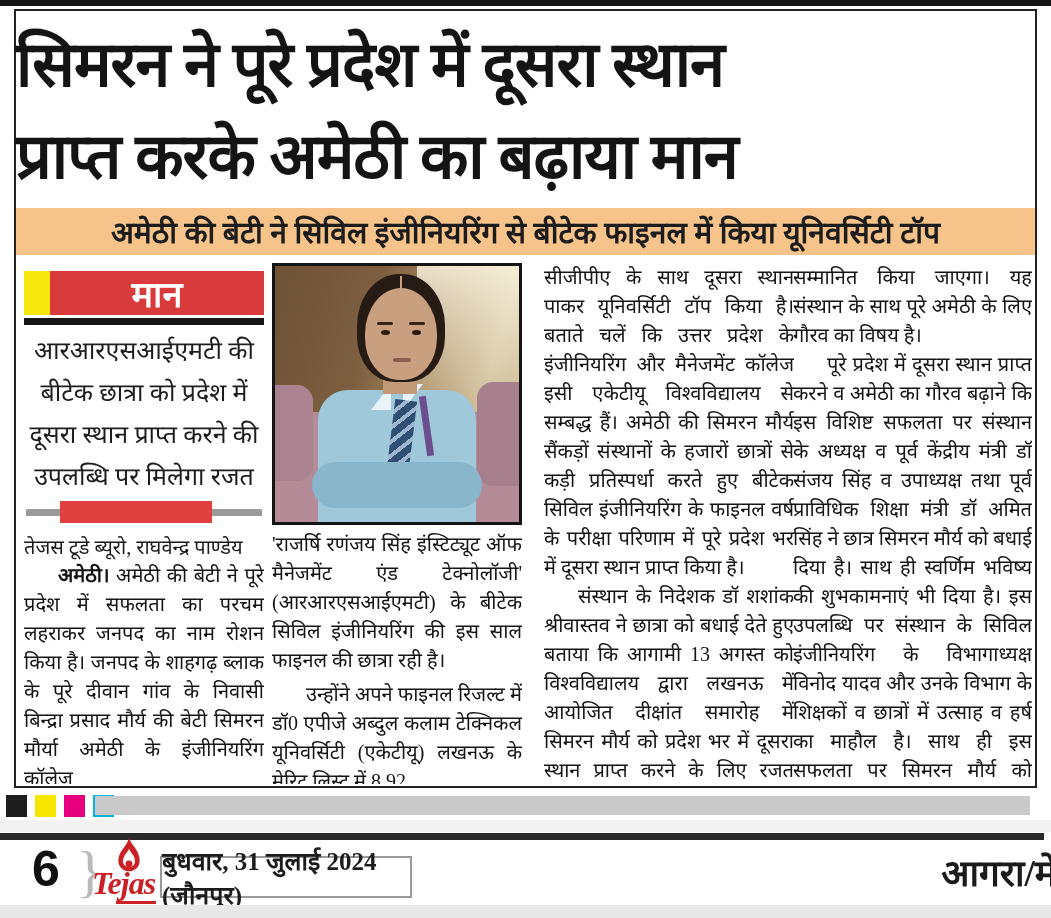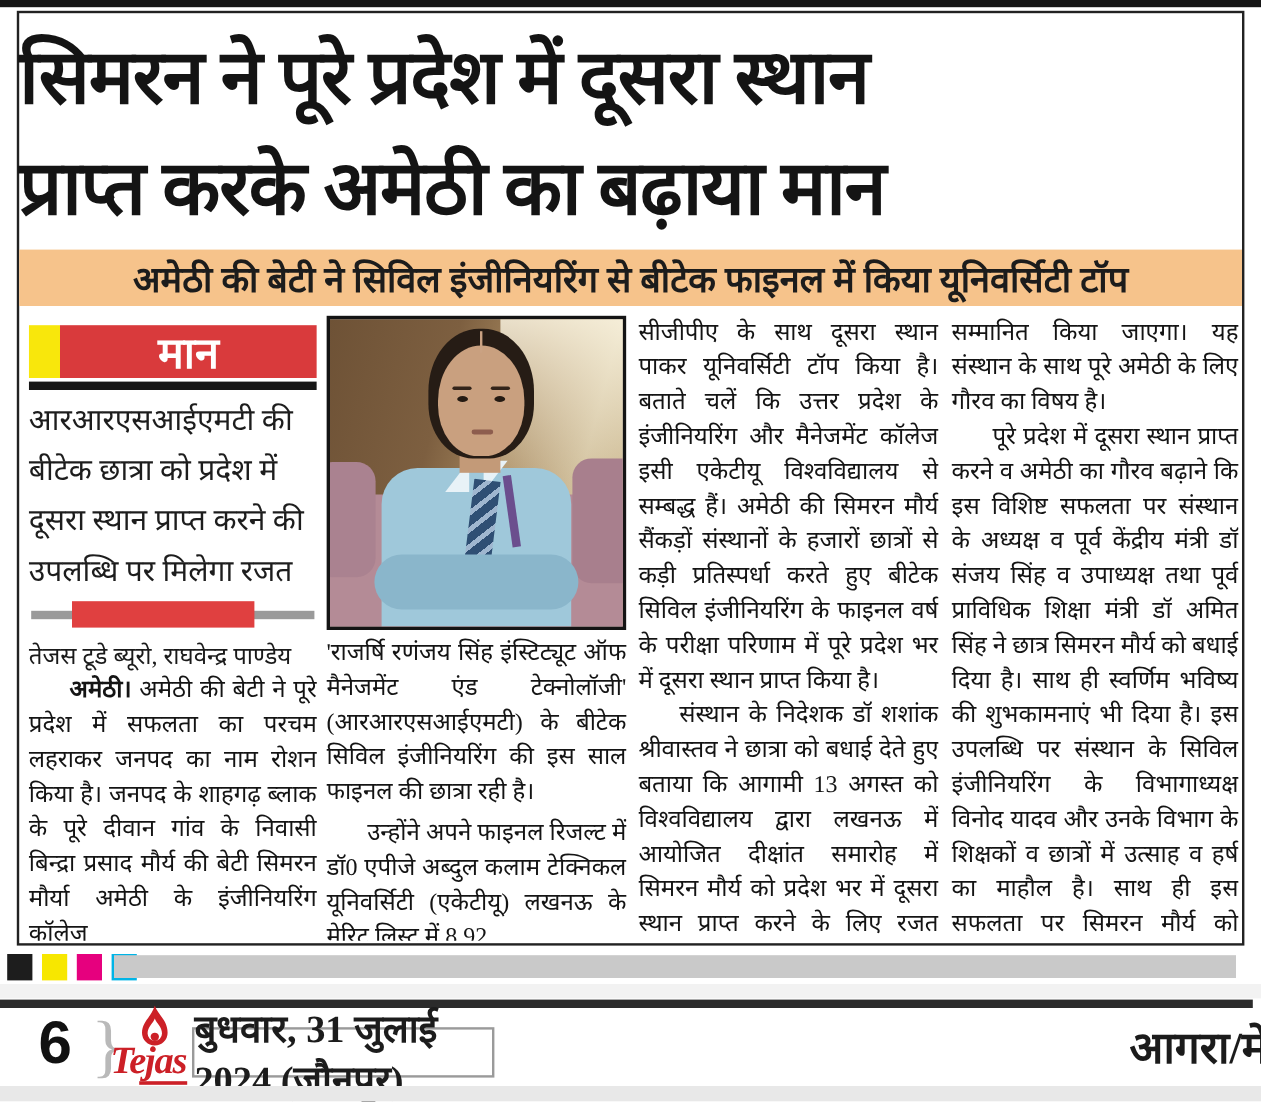--- a/index.html
+++ b/index.html
@@ -16,31 +16,31 @@
               font-weight:700; font-size:63px; line-height:92px; color:#141414; letter-spacing:-1px; }
 
   .subhead { position:absolute; top:197px; left:0; right:0; height:47px; background:#f6c38b;
              display:flex; align-items:center; justify-content:center;
              font-size:30px; font-weight:700; color:#1c1c1c; }
 
   .cols { position:absolute; top:252px; left:0; right:0; bottom:2px; }
   .col { position:absolute; top:0; bottom:0; overflow:hidden; }
   .col1 { left:8px;  width:240px; }
   .col2 { left:256px; width:250px; }
-  .col3 { left:516px; width:250px; }
+  .col3 { left:528px; width:250px; }
   .col4 { left:777px; width:239px; }
 
   
   .kicker { display:flex; height:44px; margin-top:8px; }
   .kicker-yellow { width:26px; background:#f8e70c; }
   .kicker-red { flex:1; background:#d93a3c; color:#fff; display:flex; align-items:center;
                 justify-content:center; font-size:36px; font-weight:700; }
   .kicker-rule { height:7px; background:#161616; margin-top:3px; }
 
-  .deck { font-size:25px; line-height:42px; text-align:left; margin-top:5px; color:#1d1d1d; }
+  .deck { font-size:25px; line-height:42px; text-align:center; margin-top:5px; color:#1d1d1d; }
 
   .divider { position:relative; height:22px; margin-top:3px; }
   .divider-gray { position:absolute; top:8px; left:2px; right:2px; height:7px; background:#9a9a9a; }
   .divider-red  { position:absolute; top:0; left:36px; width:152px; height:22px; background:#e04040; }
 
   .byline { font-weight:400; font-size:20px; margin-top:10px; line-height:28px; }
 
   .body-text { font-size:20px; line-height:29px; text-align:justify; color:#141414; }
   .indent { text-indent:34px; }
   .dateline { font-weight:700; }
@@ -91,21 +91,21 @@
   .page-num { position:absolute; left:32px; top:4px; font-size:50px; font-weight:700; line-height:1; color:#111;
               font-family:"Liberation Sans", sans-serif; }
   .brace { position:absolute; left:76px; top:-2px; font-size:58px; color:#b9b9b9; font-weight:400; }
   .logo { position:absolute; left:92px; top:-2px; width:72px; height:66px; }
   .logo-flame { position:absolute; left:20px; top:0; width:34px; height:40px; }
   .logo-word { position:absolute; left:0; bottom:2px; font-size:32px; font-weight:700; color:#cc2027;
                font-style:italic; letter-spacing:-1px; }
   .logo-tagline { position:absolute; left:24px; bottom:0; width:40px; height:3px; background:#cc2027; }
   .date-box { position:absolute; left:160px; top:16px; width:252px; height:42px; border:2px solid #9a9a9a;
               background:#fff; display:flex; align-items:center; justify-content:center;
-              font-size:32px; font-weight:700; color:#1c1c1c; }
+              font-size:25px; font-weight:700; color:#1c1c1c; }
   .edition { position:absolute; right:-6px; top:6px; font-size:37px; font-weight:700; color:#1b1b1b; }
 
   .bottom-strip { position:absolute; top:905px; left:0; width:100%; height:13px; background:#e8e8e8; }
 </style>
 </head>
 <body>
 
 <div class="page">
 
   <div class="top-rule"></div>

